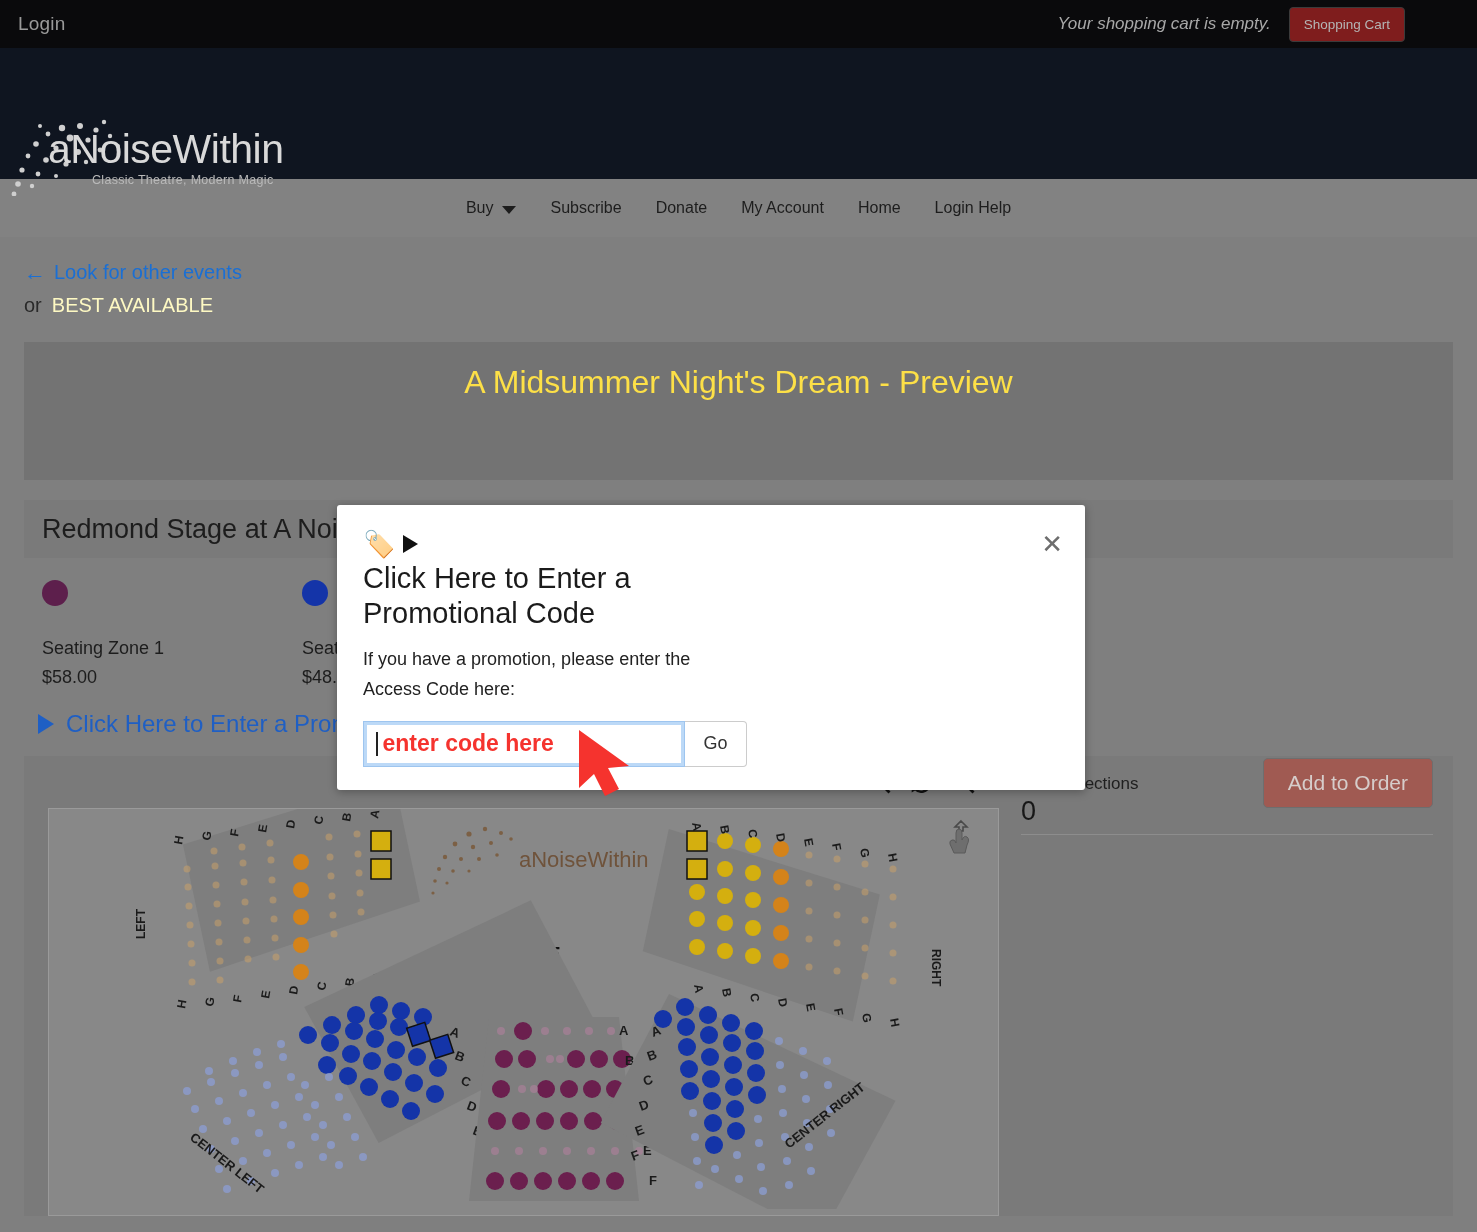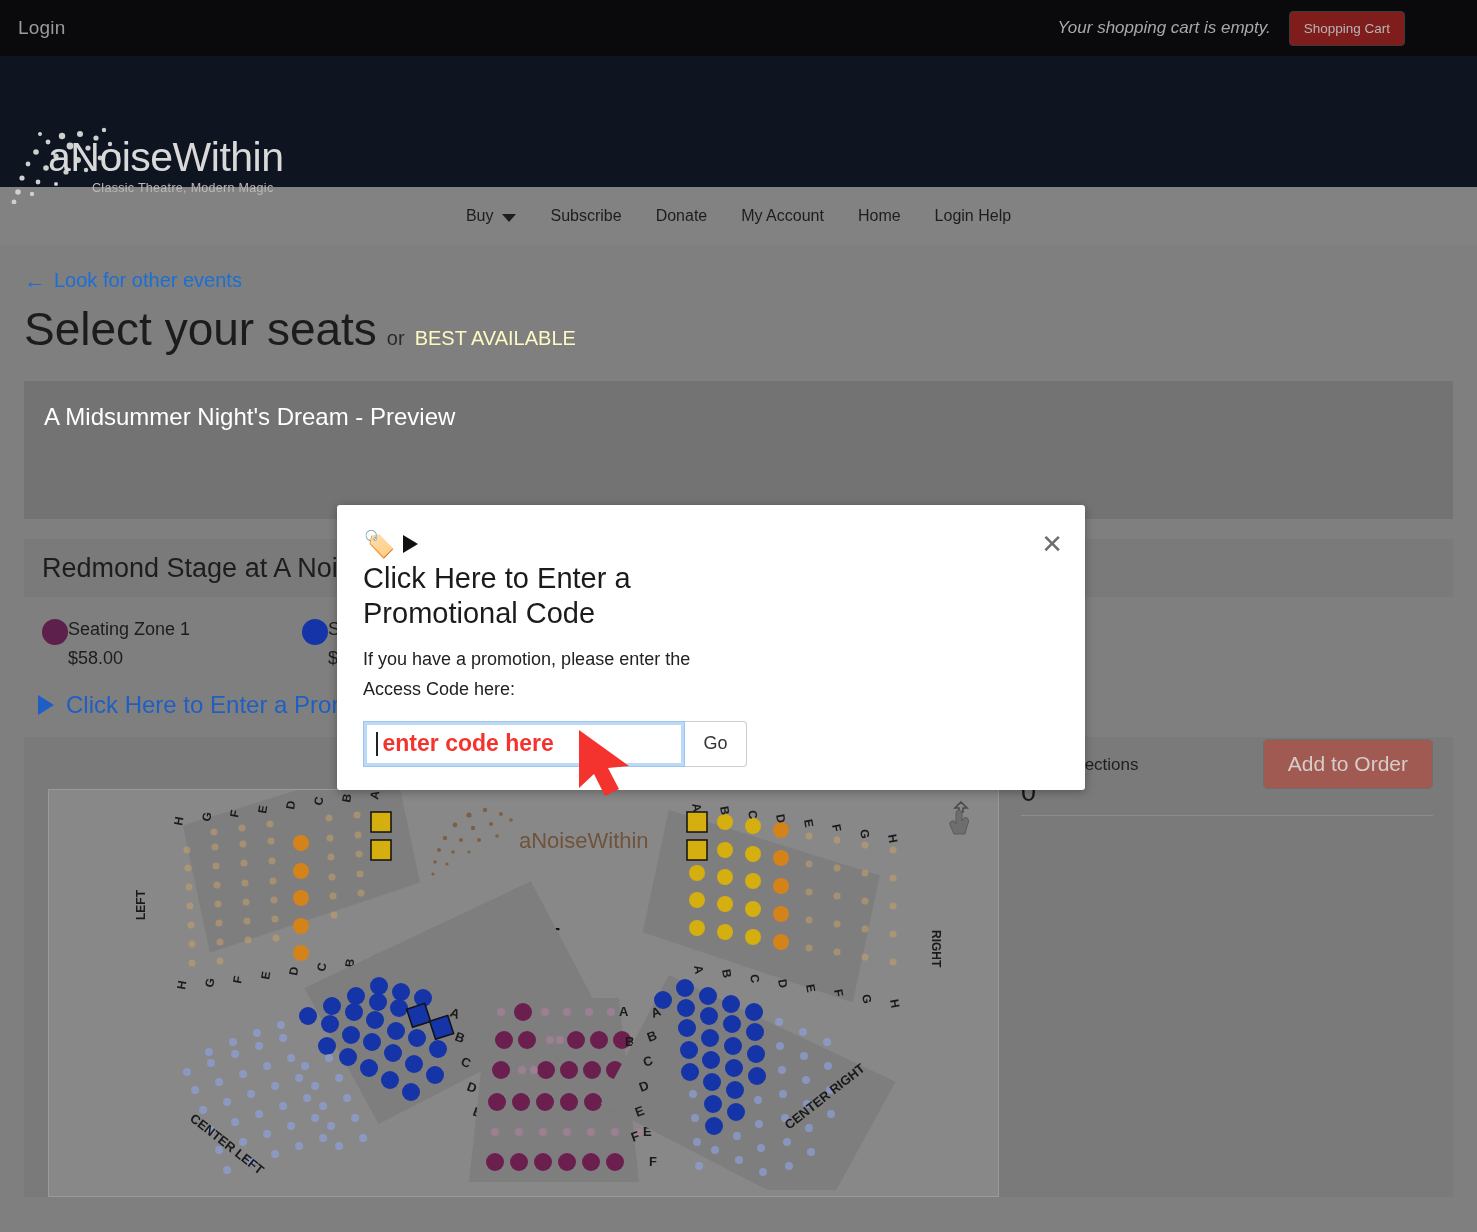--- a/index.html
+++ b/index.html
@@ -7,21 +7,21 @@
   body {
     width: 1477px; height: 1232px;
     font-family: "Liberation Sans", sans-serif;
     background: #7f7f7f;
     overflow: hidden;
     position: relative;
   }
 
   
   .utility-bar {
-    height: 56px; background: #0a0a0c;
+    height: 48px; background: #0a0a0c;
     display: flex; align-items: center;
     padding: 0 72px 0 18px;
     position: relative;
   }
   .utility-login {
     color: #9a9a9a; font-size: 19px; letter-spacing: .2px;
   }
   .utility-right {
     margin-left: auto; display: flex; align-items: center; gap: 18px;
   }
@@ -92,35 +92,35 @@
     margin: 10px 0 0 24px; display: flex; align-items: baseline; gap: 10px;
   }
   .page-title { font-size: 46px; color: #1c1c1c; font-weight: 400; }
   .or-text { font-size: 20px; color: #2a2a2a; }
   .best-available { font-size: 20px; color: #fef9c3; cursor: pointer; }
 
   .event-card {
     margin: 25px 24px 0 24px; background: #737373; padding: 22px 20px 24px 20px;
     height: 138px;
   }
-  .event-title { font-size: 24px; color: #ffffff; font-weight: 400; }
+  .event-title { font-size: 32px; color: #fde047; font-weight: 400; text-align: center; }
   .event-sub { margin-top: 12px; font-size: 18px; color: #2b2b2b; }
   .event-sub .venue { color: #232323; }
   .event-sub .dt { color: #4a4a4a; }
 
   .venue-card {
     margin: 20px 24px 0 24px; background: #7a7a7a; height: 58px;
     display: flex; align-items: center; padding-left: 18px;
   }
   .venue-title { font-size: 27px; color: #1d1d1d; }
 
   .legend-row {
     margin: 18px 0 0 42px; display: flex; gap: 0px; align-items: flex-start;
   }
-  .legend-item { display: flex; gap: 0; align-items: flex-start; width: 260px; }
+  .legend-item { display: flex; gap: 28px; align-items: flex-start; width: 260px; flex-direction: column; }
   .legend-dot { width: 26px; height: 26px; border-radius: 50%; margin-top: 4px; flex: none; }
   .legend-text { font-size: 18px; color: #1d1d1d; line-height: 1.6; }
 
   .promo-inline-link {
     margin: 18px 0 0 38px; color: #1f5fc4; font-size: 24px;
     display: flex; align-items: center; gap: 12px; width: max-content;
     cursor: pointer;
   }
   .tri { width: 0; height: 0; border-top: 10px solid transparent;
          border-bottom: 10px solid transparent; border-left: 16px solid #1f5fc4; }
@@ -253,21 +253,20 @@
 </div>
 
 <div class="page">
 
   <div class="backlink">
     <span class="arrow">←</span>
     <span>Look for other events</span>
   </div>
 
   <div class="page-title-row">
-    <div class="page-title">Select your seats</div>
     <div class="or-text">or</div>
     <div class="best-available">BEST AVAILABLE</div>
   </div>
 
   <div class="event-card">
     <div class="event-title">A Midsummer Night's Dream - Preview</div>
   </div>
 
   <div class="venue-card">
     <div class="venue-title">Redmond Stage at A Noise Within</div>

